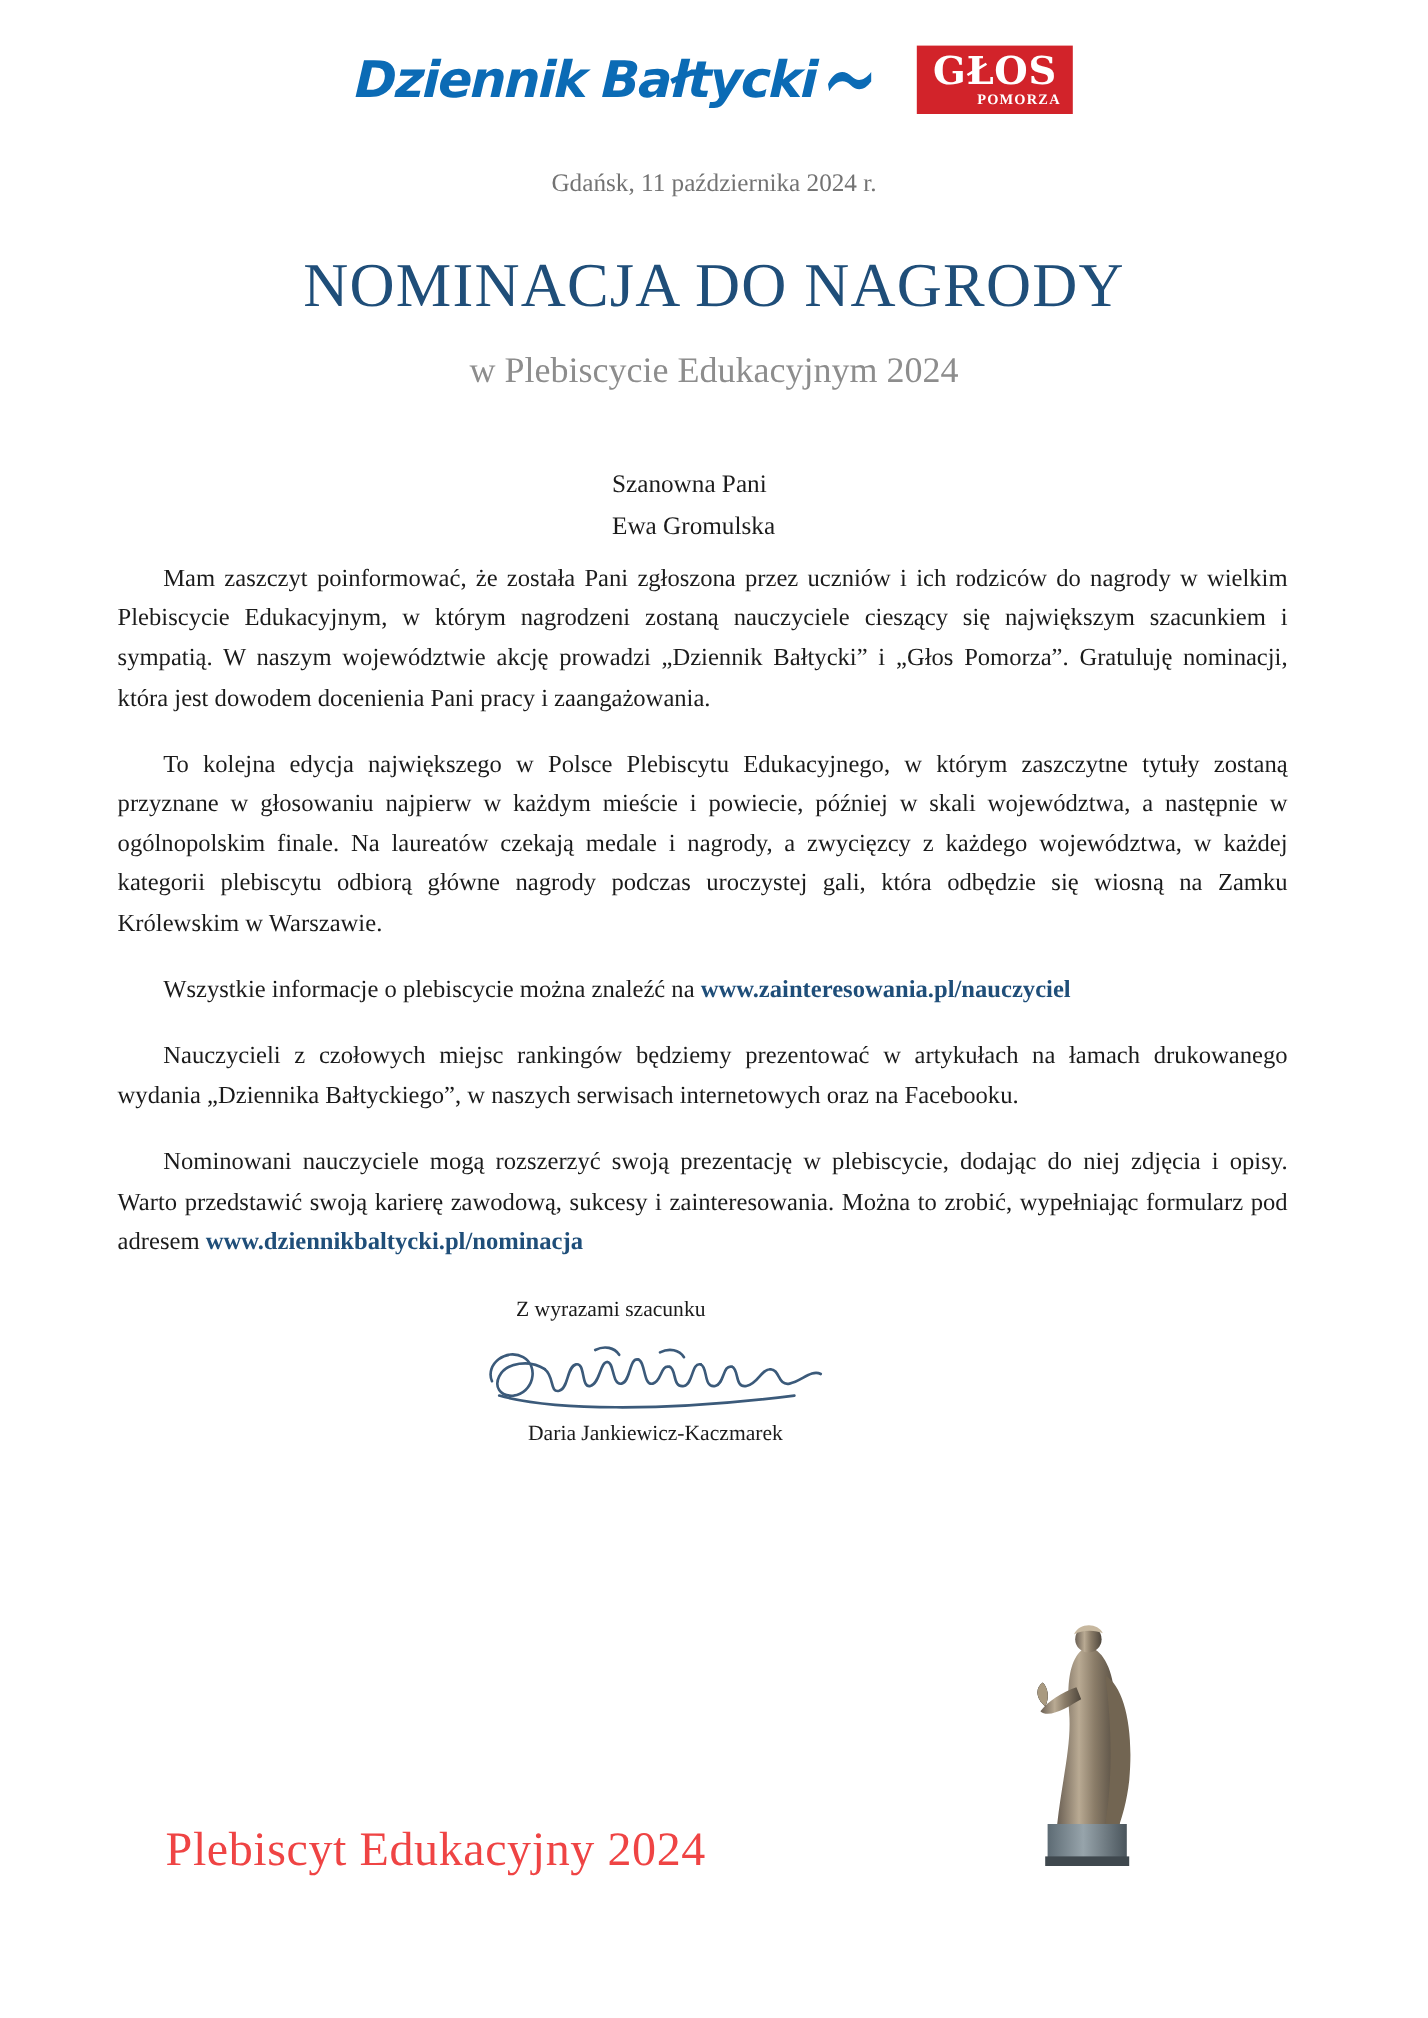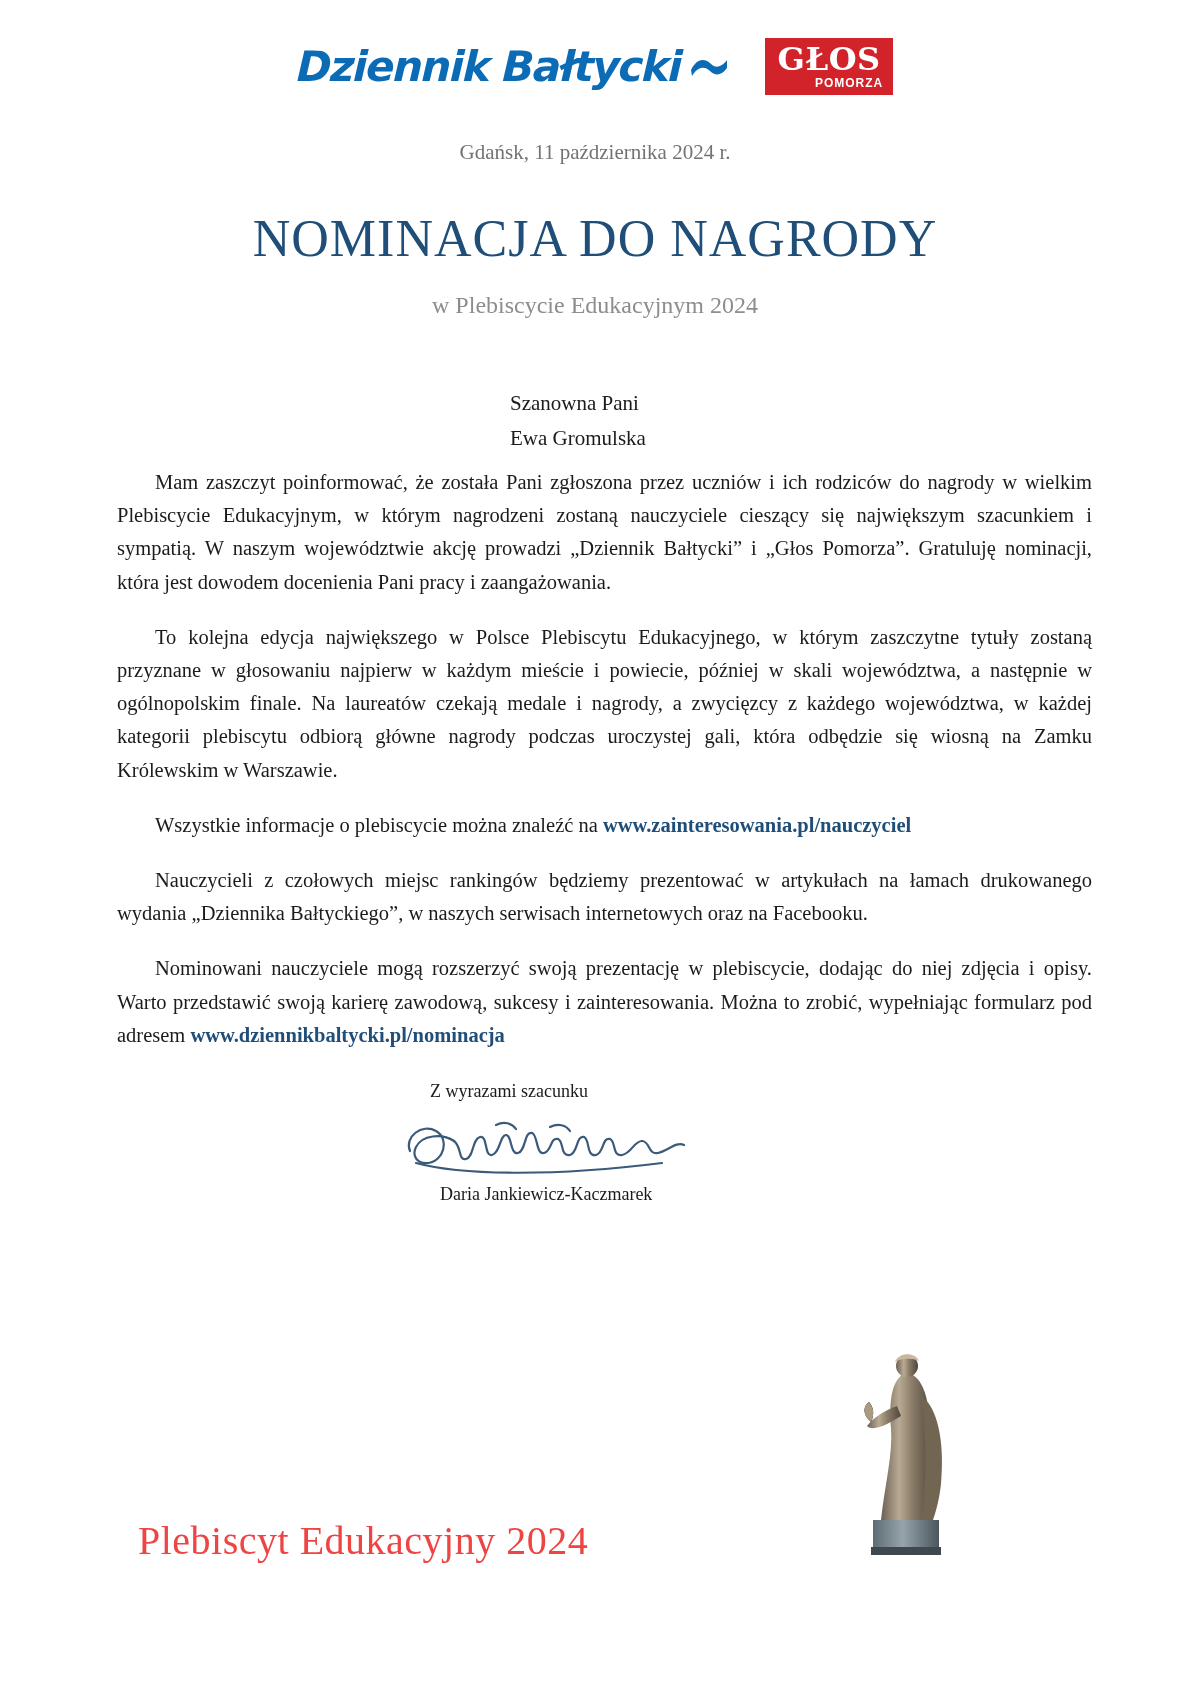--- a/index.html
+++ b/index.html
@@ -55,21 +55,21 @@
   .logo-gp .g1 {
     display: block;
     font-family: "DejaVu Serif", serif;
     font-weight: bold;
     font-size: 32px;
     color: #ffffff;
     letter-spacing: 0.5px;
   }
   .logo-gp .g2 {
     display: block;
-    font-family: Liberation Sans, sans-serif;
+    font-family: Liberation Serif, serif;
     font-weight: bold;
     font-size: 12px;
     color: #ffffff;
     letter-spacing: 1px;
     margin-top: 2px;
     margin-left: 40px;
   }
 
   
   .doc-date {
@@ -93,38 +93,38 @@
     color: #1f4e79;
     letter-spacing: 1px;
     line-height: 1.05;
   }
   .title-sub {
     position: absolute;
     top: 292px;
     left: 0;
     width: 100%;
     text-align: center;
-    font-size: 24px;
+    font-size: 30px;
     color: #8d8d8d;
   }
 
   
   .salutation {
     position: absolute;
     top: 386px;
     left: 510px;
     font-size: 21px;
     line-height: 1.65;
   }
 
   
   .letter-body {
     position: absolute;
     top: 466px;
-    left: 117px;
+    left: 98px;
     width: 975px;
     font-size: 20.5px;
     line-height: 1.62;
     text-align: justify;
     font-family: Liberation Serif, serif;
   }
   .letter-body p {
     margin: 0 0 22px 0;
     text-indent: 38px;
   }

